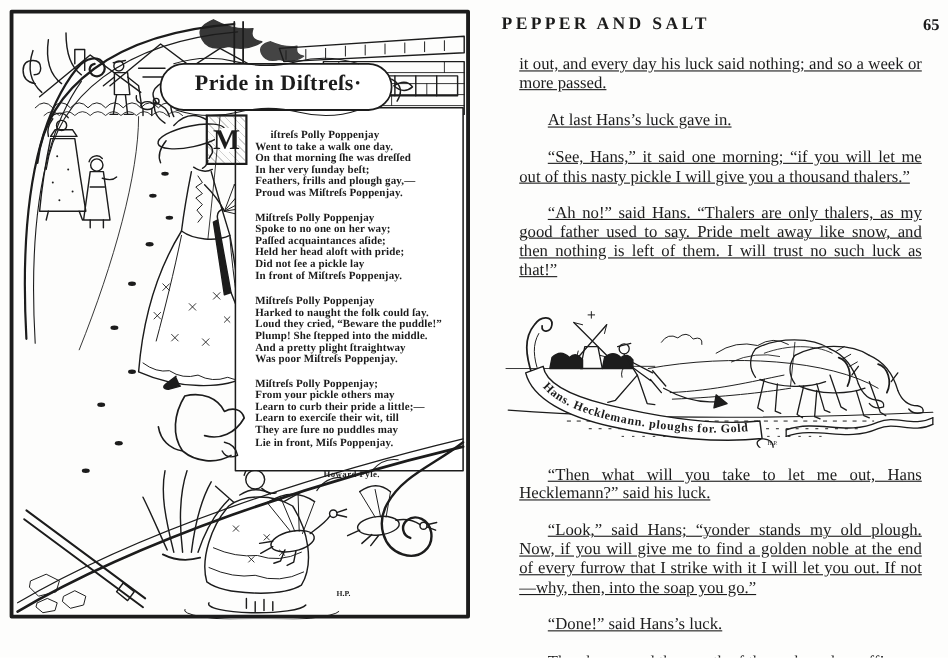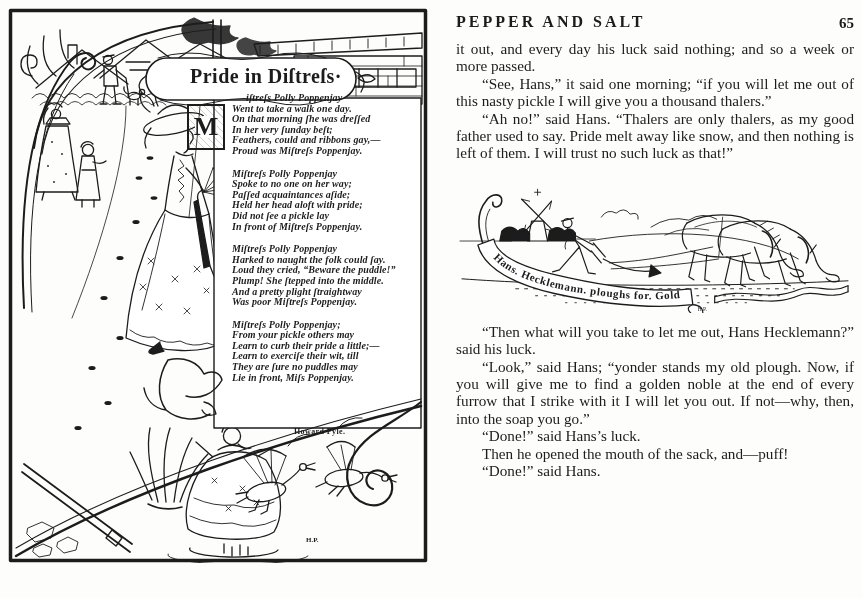--- a/index.html
+++ b/index.html
@@ -2,43 +2,43 @@
 <html><head>
 <meta charset="utf-8">
 <style>
   html,body{margin:0;padding:0;background:#ffffff;}
   .sheet{position:relative;width:862px;height:598px;background:#fdfdfc;overflow:hidden;
          font-family:"Liberation Serif",serif;color:#1c1c1c;}
 
   
   .plate{position:absolute;left:8px;top:8px;width:420px;height:555px;}
   .plate-art{position:absolute;left:0;top:0;}
-  .plate-title{position:absolute;left:153px;top:57px;width:210px;text-align:center;
+  .plate-title{position:absolute;left:140px;top:57px;width:210px;text-align:center;
                font-size:20px;font-weight:bold;letter-spacing:.5px;}
   .dropcap{position:absolute;left:179px;top:96px;width:34px;height:42px;
            border:2px solid #1c1c1c;display:flex;align-items:center;justify-content:center;
            font-size:26px;font-weight:bold;
            background:
              radial-gradient(circle at 50% 50%, #fff 0 11px, rgba(0,0,0,0) 11px),
              repeating-linear-gradient(45deg, rgba(0,0,0,.18) 0 1px, rgba(0,0,0,0) 1px 5px);}
-  .poem{position:absolute;left:224px;top:85px;width:188px;font-style:italic;}
+  .poem{position:absolute;left:224px;top:110px;width:188px;}
   .stanza{margin:0 0 12px 0;}
   .pline{font-size:10px;font-weight:bold;line-height:10.6px;white-space:nowrap;
          letter-spacing:.1px;}
   .pline.lead{padding-left:14px;}
   .sig{position:absolute;left:286px;top:419px;font-size:8px;font-weight:bold;letter-spacing:.4px;}
   .hp-left{position:absolute;left:298px;top:528px;font-size:7px;font-weight:bold;}
 
   
   .rpage{position:absolute;left:456px;top:0;width:398px;height:598px;}
   .phead{position:relative;margin-top:13px;height:21px;}
   .runhead{display:block;text-align:left;font-size:16px;font-weight:bold;letter-spacing:3px;}
   .pagenum{position:absolute;right:0;top:2px;font-size:15px;font-weight:bold;}
   .rbody{margin-top:6px;}
-  .rbody p{margin:0;font-size:15.2px;line-height:17.4px;text-align:justify;text-indent:26px;}
+  .rbody p{margin:16px;font-size:15.2px;line-height:17.4px;text-align:justify;text-indent:26px;text-decoration:underline;}
   .rbody p.cont{text-indent:0;}
   .fig{margin:15px 0 10px 0;height:136px;}
   .fig svg{display:block;}
 </style>
 </head>
 <body>
 
 <div class="sheet">
 
   <div class="plate">
@@ -200,21 +200,21 @@
     <div class="plate-title">Pride in Diſtreſs·</div>
 
     <div class="dropcap">M</div>
 
     <div class="poem">
       <div class="stanza">
         <div class="pline lead">iſtreſs Polly Poppenjay</div>
         <div class="pline">Went to take a walk one day.</div>
         <div class="pline">On that morning ſhe was dreſſed</div>
         <div class="pline">In her very ſunday beſt;</div>
-        <div class="pline">Feathers, could and ribbons gay,—</div>
+        <div class="pline">Feathers, frills and plough gay,—</div>
         <div class="pline">Proud was Miſtreſs Poppenjay.</div>
       </div>
       <div class="stanza">
         <div class="pline">Miſtreſs Polly Poppenjay</div>
         <div class="pline">Spoke to no one on her way;</div>
         <div class="pline">Paſſed acquaintances aſide;</div>
         <div class="pline">Held her head aloft with pride;</div>
         <div class="pline">Did not ſee a pickle lay</div>
         <div class="pline">In front of Miſtreſs Poppenjay.</div>
       </div>
@@ -240,20 +240,21 @@
     <div class="hp-left">H.P.</div>
   </div>
 
   <div class="rpage">
     <div class="phead">
       <span class="runhead">PEPPER AND SALT</span>
       <span class="pagenum">65</span>
     </div>
     <div class="rbody">
       <p class="cont">it out, and every day his luck said nothing; and so a week or more passed.</p>
+      <p>At last Hans’s luck gave in.</p>
       <p>“See, Hans,” it said one morning; “if you will let me out of this nasty pickle I will give you a thousand thalers.”</p>
       <p>“Ah no!” said Hans.  “Thalers are only thalers, as my good father used to say.  Pride melt away like snow, and then nothing is left of them.  I will trust no such luck as that!”</p>
 
       <div class="fig">
         <svg viewBox="0 0 400 136" width="398" height="136" aria-hidden="true">
           <g stroke="#1c1c1c" fill="none" stroke-width="1.2" stroke-linecap="round" stroke-linejoin="round">
             <path d="M4,64 H56 M100,62 H140" stroke-width="0.8"></path>
 
             <path d="M66,22 L98,54 M96,24 L68,56"></path>
             <path d="M66,22 l8,2 M96,24 l-2,8 M98,54 l-8,-2 M68,56 l2,-8" stroke-width="0.9"></path>

